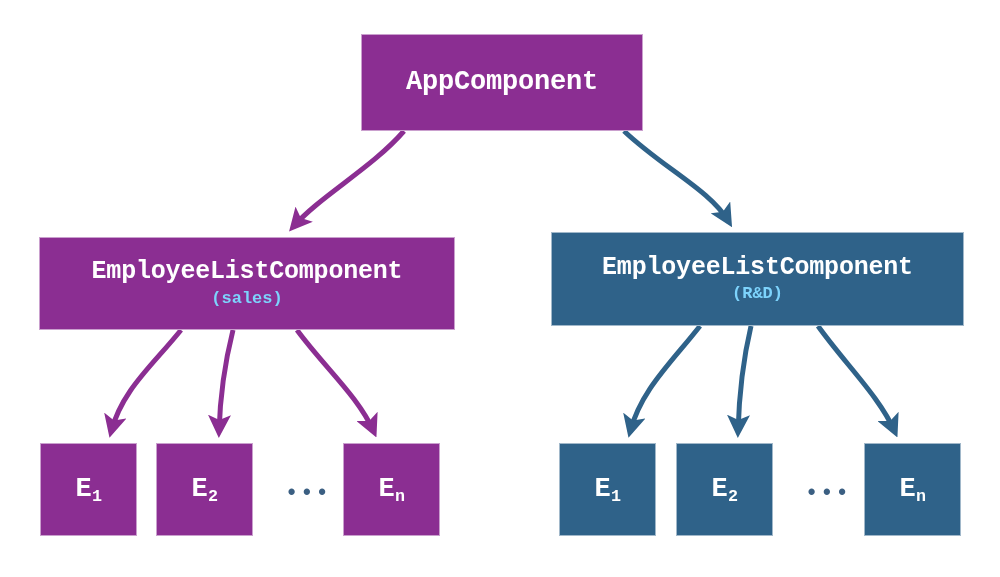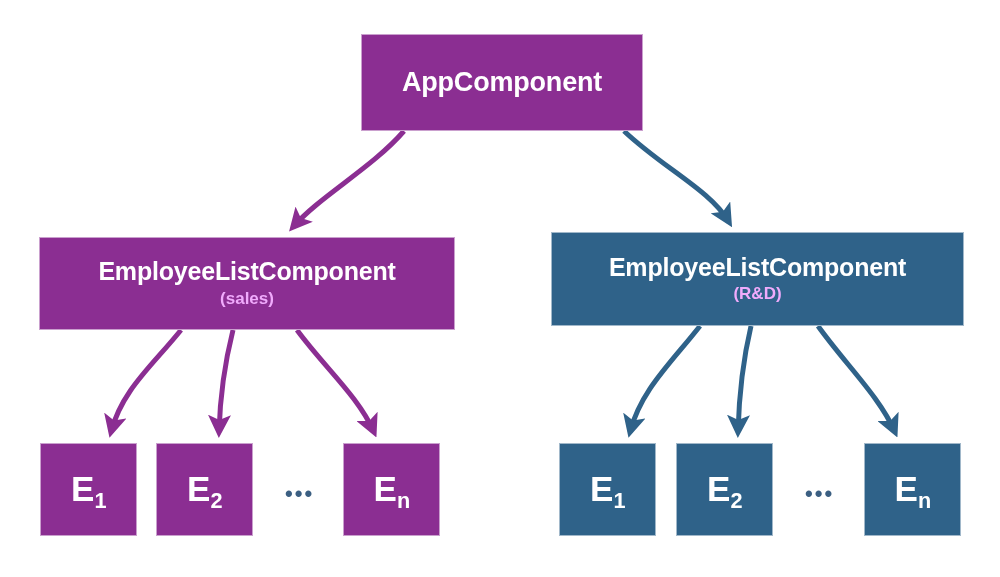--- a/index.html
+++ b/index.html
@@ -7,48 +7,48 @@
     margin: 0;
     padding: 0;
     background: #ffffff;
   }
   #canvas {
     position: relative;
     width: 1000px;
     height: 577px;
     background: #ffffff;
     overflow: hidden;
-    font-family: Liberation Sans, sans-serif;
+    font-family: Liberation Mono, monospace;
   }
   .node {
     position: absolute;
     box-sizing: border-box;
     display: flex;
     flex-direction: column;
     align-items: center;
     justify-content: center;
     color: #ffffff;
     text-align: center;
     border: 1px solid rgba(255,255,255,0.55);
   }
   .node-title {
     font-weight: bold;
     line-height: 1.1;
     letter-spacing: -0.2px;
   }
   .node-sub {
     font-weight: bold;
     line-height: 1.1;
-    color: #f0abfc;
+    color: #7dd3fc;
     margin-top: 4px;
   }
   .root .node-title { font-size: 27px; }
   .mid  .node-title { font-size: 25px; text-align: right; }
   .mid  .node-sub   { font-size: 17px; }
-  .leaf .node-title { font-size: 35px; }
+  .leaf .node-title { font-size: 27px; }
 
   .sub-idx {
     font-size: 0.62em;
     vertical-align: baseline;
     position: relative;
     top: 0.30em;
     left: 0.02em;
     font-weight: bold;
   }
 

